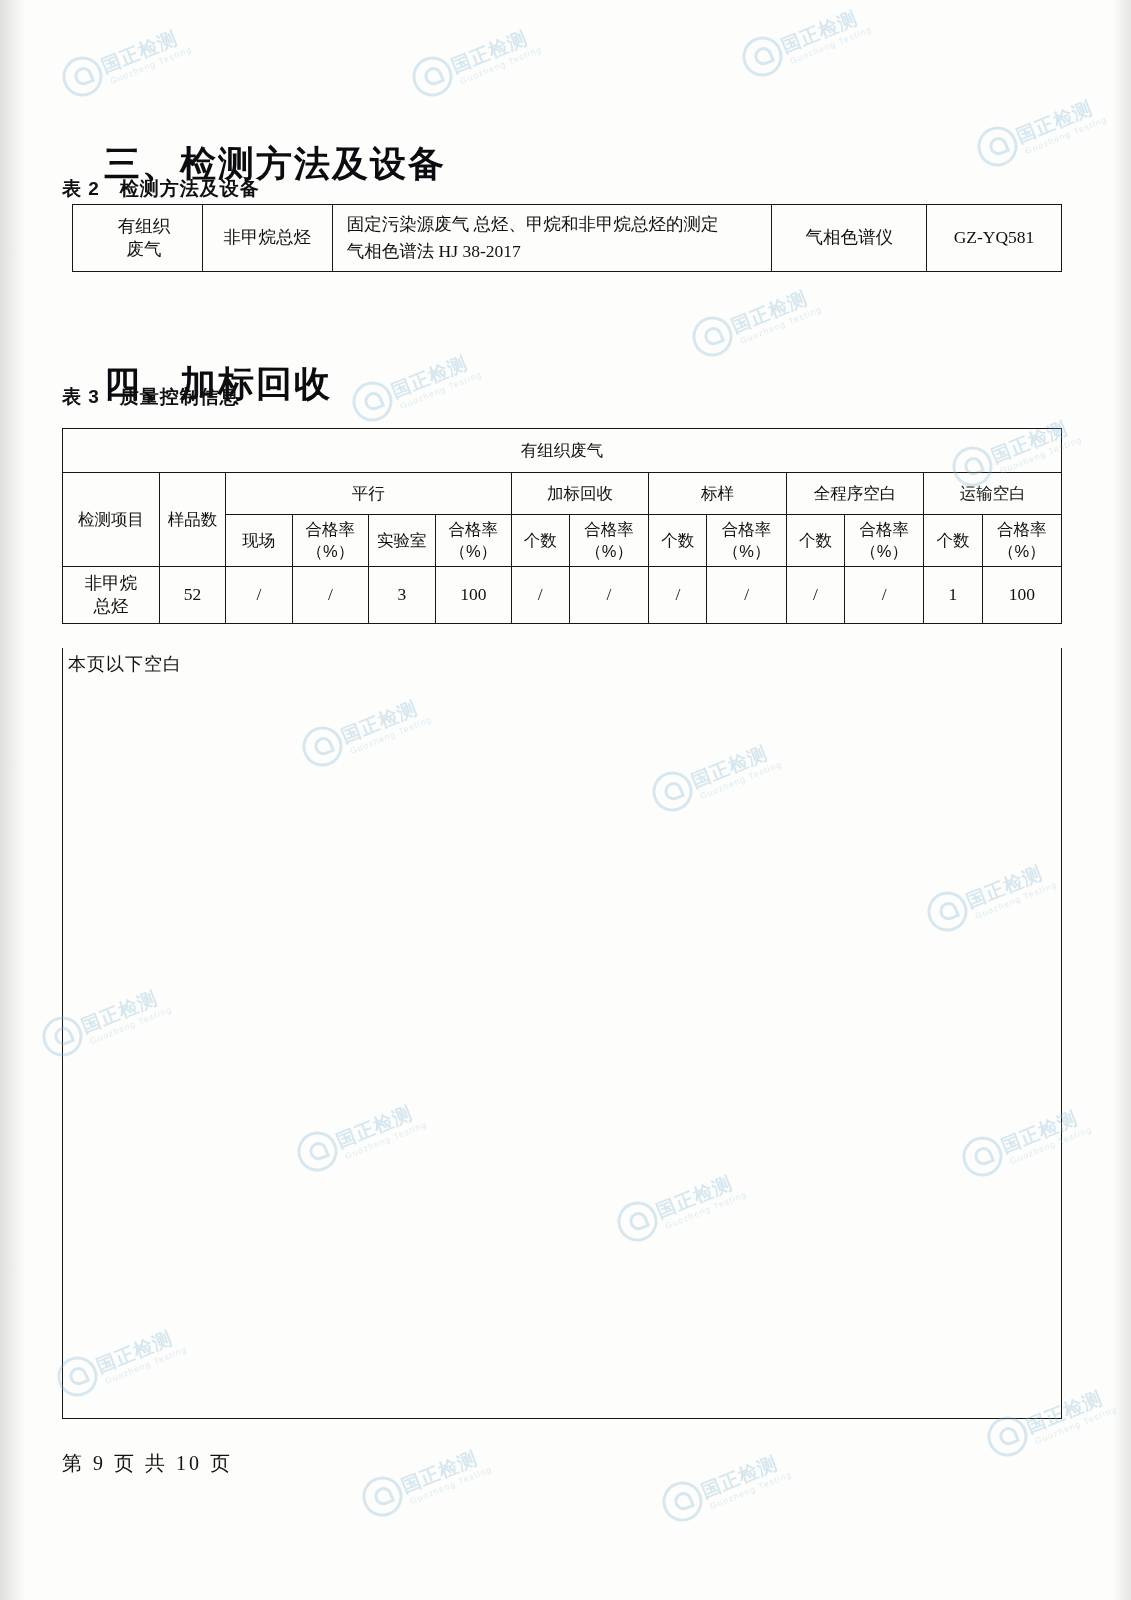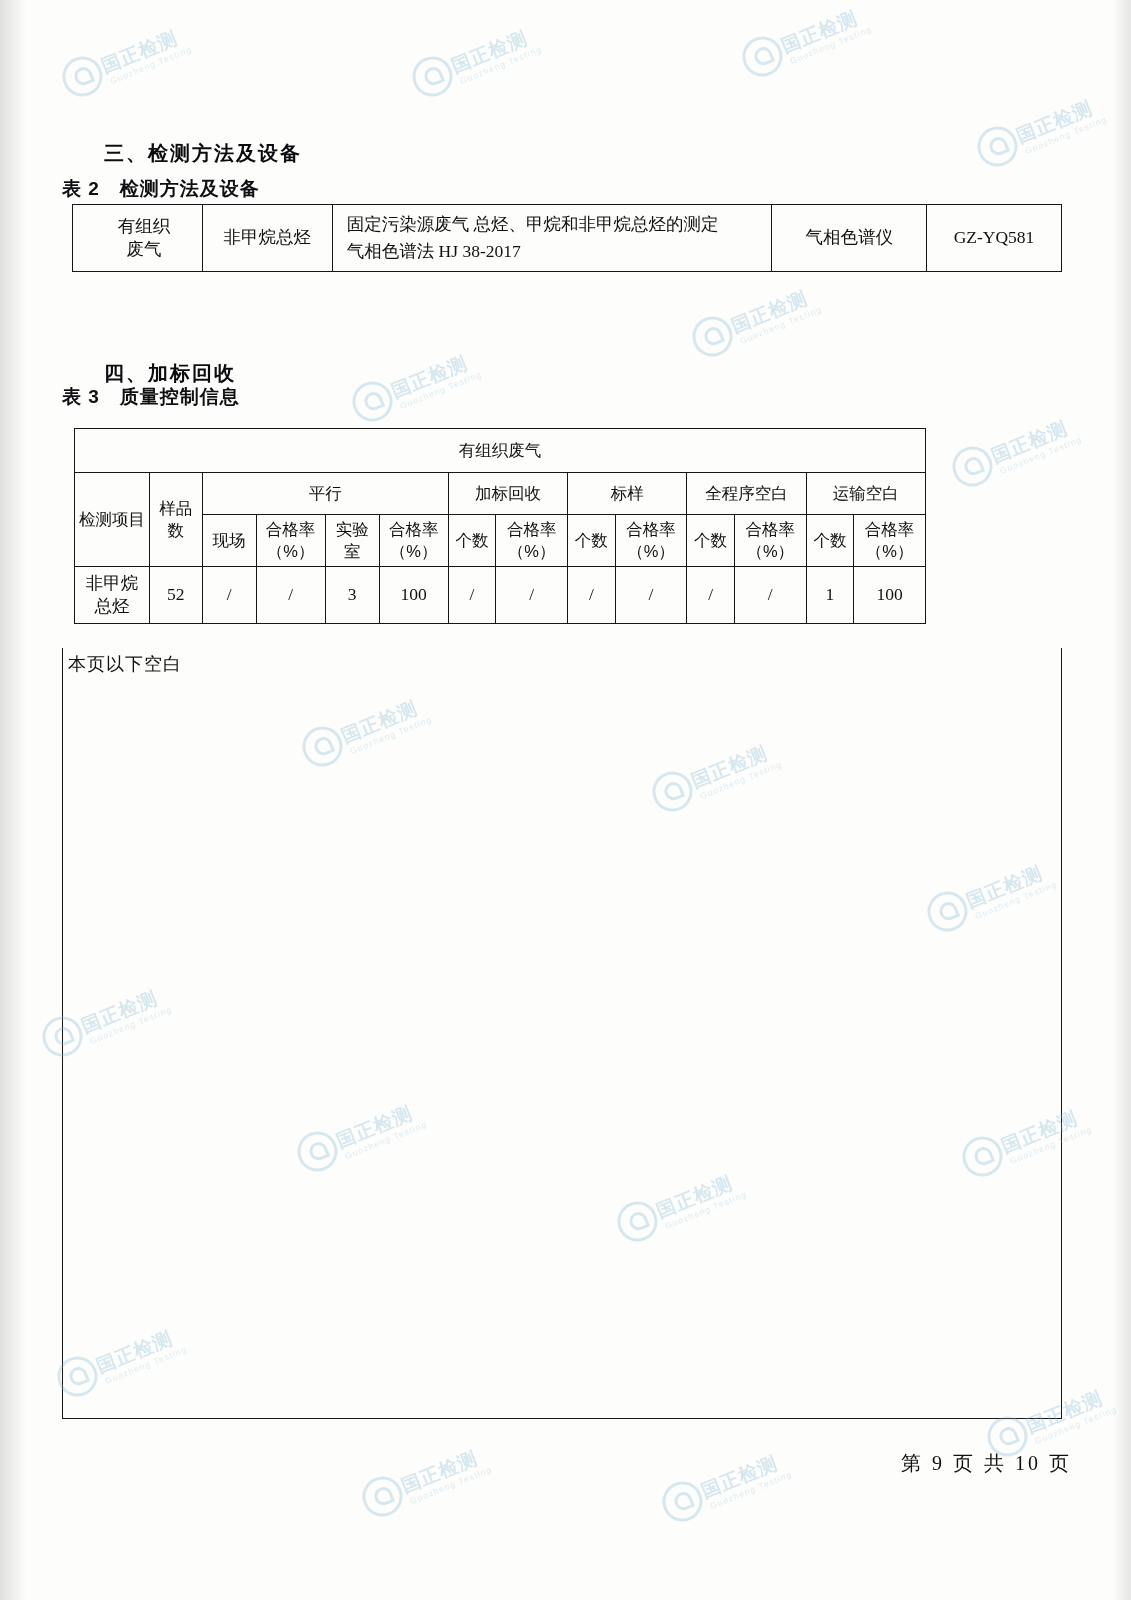--- a/index.html
+++ b/index.html
@@ -78,21 +78,21 @@
     right: 0;
     top: 32px;
     border-top: 1.6px solid #1a1a1a;
   }
 
   
   .sec-title {
     position: absolute;
     font-family: "Liberation Sans", "DejaVu Sans", sans-serif;
     font-weight: bold;
-    font-size: 20px;
+    font-size: 36px;
     letter-spacing: 2px;
     color: #0c0c10;
   }
   #sec3 { left: 42px; top: 140px; }
   #sec4 { left: 42px; top: 360px; }
 
   .tbl-caption {
     position: absolute;
     width: 100%;
     text-align: left;
@@ -134,23 +134,23 @@
   #table2 .hrow td { height: 52px; }
   #table2 .method-cell {
     text-align: left;
     padding-left: 14px;
     line-height: 1.55;
     font-family: Liberation Serif, serif;
   }
 
   
   #table3 {
-    left: 12px;
+    left: 0px;
     top: 428px;
-    width: 852px;
+    width: 1000px;
   }
   #table3 td {
     font-size: 16.5px;
   }
   #table3 .grouptitle { height: 44px; font-size: 18px; }
   #table3 .h1 { height: 42px; }
   #table3 .h2 { height: 52px; }
   #table3 .datarow td { height: 52px; font-size: 17.5px; }
 
   
@@ -169,21 +169,21 @@
     top: 652px;
     font-family: "Liberation Sans", "DejaVu Sans", sans-serif;
     font-size: 18px;
     letter-spacing: 1px;
     color: #111;
   }
 
   .footer {
     position: absolute;
     width: 100%;
-    text-align: right;
+    text-align: left;
     top: 1450px;
     font-size: 20px;
     letter-spacing: 3px;
     color: #111;
   }
 
   
   .wm {
     position: absolute;
     width: 150px;

